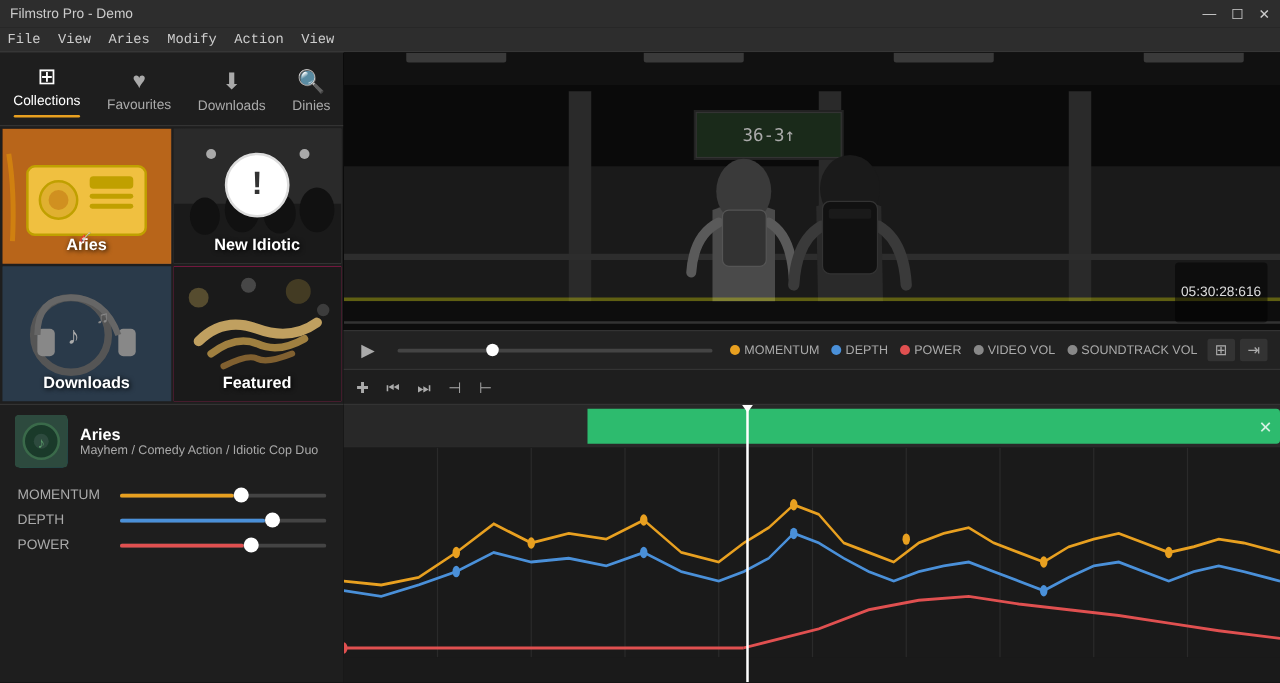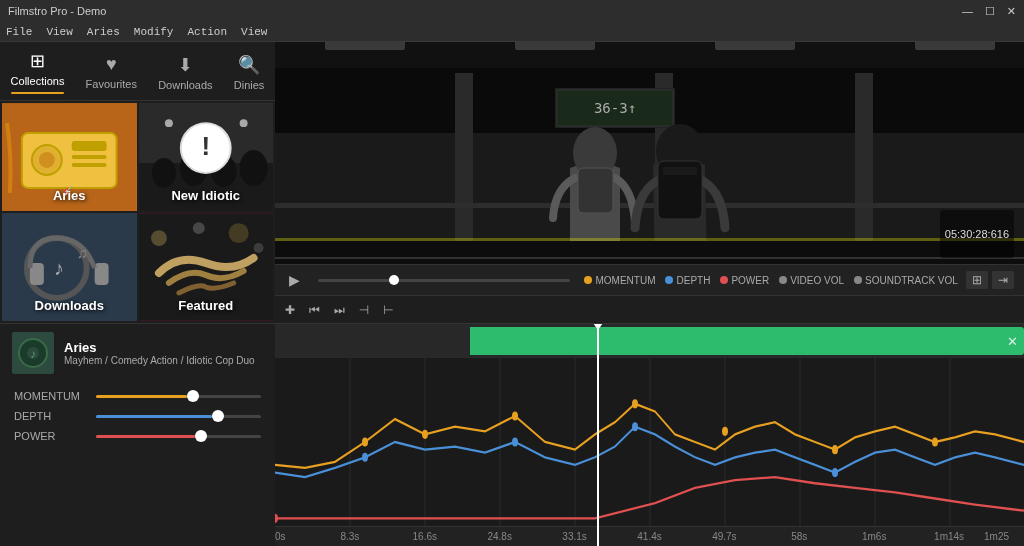--- a/index.html
+++ b/index.html
@@ -385,31 +385,18 @@
           <circle cx="360" cy="45" r="3" fill="#4a90d9"></circle>
           <circle cx="560" cy="75" r="3" fill="#4a90d9"></circle>
 
           <line x1="0" y1="105" x2="320" y2="105" stroke="#e05050" stroke-width="1.5"></line>
           <circle cx="0" cy="105" r="3" fill="#e05050"></circle>
           <polyline points="320,105 380,95 420,85 460,80 500,78 540,82 580,85 620,88 660,92 700,96 749,100" stroke="#e05050" stroke-width="1.5" fill="none"></polyline>
 
         </svg>
       </div>
 
-      <div class="time-ruler" style="height:20px; background:#222; position:relative; border-top:1px solid #333;">
-        <span class="time-label" style="left:0%; transform:none;">0s</span>
-        <span class="time-label" style="left:10%;">8.3s</span>
-        <span class="time-label" style="left:20%;">16.6s</span>
-        <span class="time-label" style="left:30%;">24.8s</span>
-        <span class="time-label" style="left:40%;">33.1s</span>
-        <span class="time-label" style="left:50%;">41.4s</span>
-        <span class="time-label" style="left:60%;">49.7s</span>
-        <span class="time-label" style="left:70%;">58s</span>
-        <span class="time-label" style="left:80%;">1m6s</span>
-        <span class="time-label" style="left:90%;">1m14s</span>
-        <span class="time-label" style="left:98%; transform:translateX(-100%);">1m25</span>
-      </div>
 
     </div>
 
   </div>
 
 </div>
 
 </body></html>

